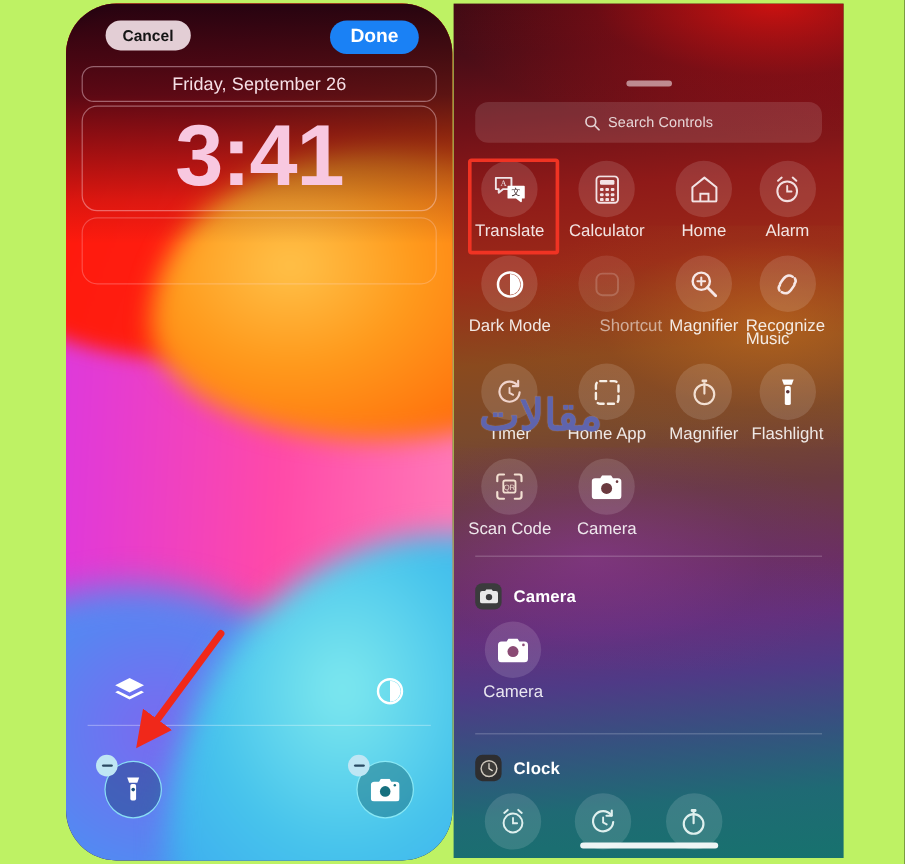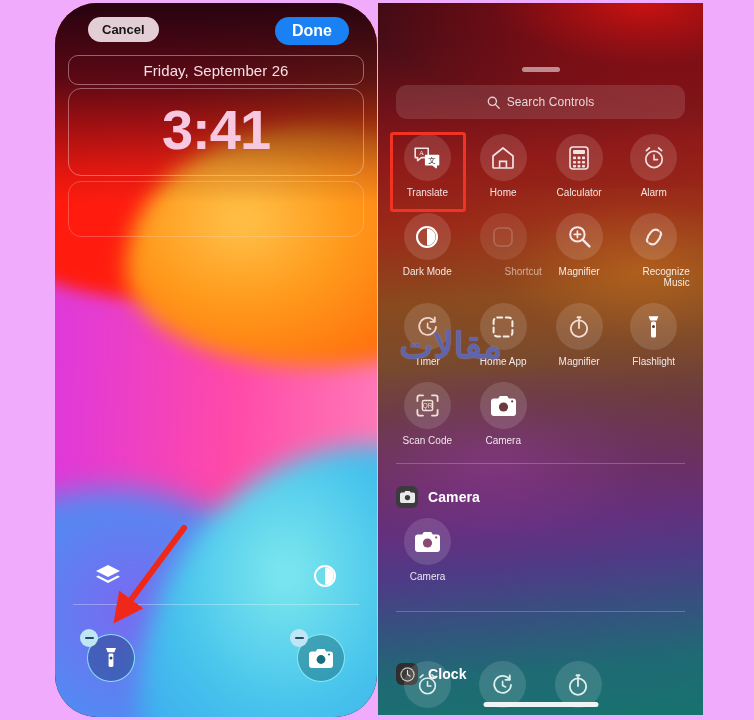--- a/index.html
+++ b/index.html
@@ -8,21 +8,21 @@
     background: #000;
     width: 754px;
     height: 720px;
     overflow: hidden;
     font-family: "Liberation Sans", sans-serif;
   }
   #root {
     position: relative;
     width: 754px;
     height: 720px;
-    background: #f0abfc;
+    background: #bef264;
   }
 
   
   #left-phone {
     position: absolute;
     left: 55px;
     top: 3px;
     width: 322px;
     height: 714px;
     border-radius: 42px;
@@ -148,21 +148,21 @@
     left: 13px; right: 13px; top: 85px;
     height: 86px;
     border: 1.3px solid rgba(255,225,235,0.40);
     border-radius: 13px;
     display: flex;
     align-items: center;
     justify-content: center;
   }
   #clock-text {
     color: #f8c8e0;
-    font-size: 56px;
+    font-size: 72px;
     line-height: 1;
     font-weight: 700;
     letter-spacing: -1px;
     margin-top: -4px;
   }
   #below-widget {
     position: absolute;
     left: 13px; right: 13px; top: 178px;
     height: 54px;
     border: 1.3px solid rgba(255,225,235,0.26);
@@ -308,22 +308,22 @@
     width: 47px; height: 47px;
     border-radius: 50%;
     background: rgba(255,255,255,0.13);
     display: flex;
     align-items: center;
     justify-content: center;
   }
   .ctrl-label {
     margin-top: 6px;
     color: rgba(255,255,255,0.88);
-    font-size: 10px;
-    text-align: right;
+    font-size: 14px;
+    text-align: left;
     line-height: 11px;
     max-width: 72px;
   }
   .ctrl-cell.dim .ctrl-circle { background: rgba(255,255,255,0.09); }
   .ctrl-cell.dim .ctrl-label { color: rgba(255,255,255,0.55); margin-left: 40px; }
 
   
   #translate-highlight {
     position: absolute;
     left: 390px; top: 132px;
@@ -343,21 +343,21 @@
   #div-2 { top: 608px; }
 
   .app-section-head {
     position: absolute;
     left: 18px;
     display: flex;
     align-items: center;
     gap: 10px;
   }
   #head-camera { top: 483px; }
-  #head-clock { top: 660px; }
+  #head-clock { top: 626px; }
   .app-icon {
     width: 22px; height: 22px;
     border-radius: 6px;
     display: flex;
     align-items: center;
     justify-content: center;
     flex: 0 0 auto;
   }
   #icon-camera-app { background: #3b3b3d; }
   #icon-clock-app { background: #2e2e30; }
@@ -489,30 +489,20 @@
       <div class="ctrl-cell">
         <div class="ctrl-circle">
           <svg width="26" height="22" viewBox="0 0 26 22">
             <path d="M1.2 1.2h13v9.4H7.4L3.6 13.6v-3H1.2z" fill="none" stroke="#f0e6e8" stroke-width="1.6" stroke-linejoin="round"></path>
             <text x="7.6" y="8.4" font-size="7" fill="#f0e6e8" text-anchor="middle" font-family="'Liberation Serif',serif">A</text>
             <path d="M11.6 8.4h13v9.4h-2.4v3l-3.8-3h-6.8z" fill="#ffffff" stroke="#ffffff" stroke-width="1.4" stroke-linejoin="round"></path>
             <text x="18" y="15.6" font-size="7.5" fill="#2b1416" text-anchor="middle" font-family="'DejaVu Sans',sans-serif">文</text>
           </svg>
         </div>
         <div class="ctrl-label">Translate</div>
-      </div>
-
-      <div class="ctrl-cell">
-        <div class="ctrl-circle">
-          <svg width="24" height="23" viewBox="0 0 24 23">
-            <path d="M2 10 12 2l10 8v11a1 1 0 0 1-1 1H3a1 1 0 0 1-1-1z" fill="none" stroke="#f3e3e5" stroke-width="1.7" stroke-linejoin="round"></path>
-            <path d="M8.6 21.8v-6.4h6.8v6.4" fill="none" stroke="#f3e3e5" stroke-width="1.6"></path>
-          </svg>
-        </div>
-        <div class="ctrl-label">Home</div>
       </div>
 
       <div class="ctrl-cell">
         <div class="ctrl-circle">
           <svg width="20" height="24" viewBox="0 0 20 24">
             <rect x="1" y="1" width="18" height="22" rx="3" fill="none" stroke="#f3e3e5" stroke-width="1.6"></rect>
             <rect x="4" y="4" width="12" height="4" rx="1" fill="#f3e3e5"></rect>
             <g fill="#f3e3e5">
               <rect x="4" y="10.6" width="3" height="2.6" rx=".8"></rect>
               <rect x="8.5" y="10.6" width="3" height="2.6" rx=".8"></rect>
@@ -524,20 +514,30 @@
               <rect x="8.5" y="19" width="3" height="2.6" rx=".8"></rect>
               <rect x="13" y="19" width="3" height="2.6" rx=".8"></rect>
             </g>
           </svg>
         </div>
         <div class="ctrl-label">Calculator</div>
       </div>
 
       <div class="ctrl-cell">
         <div class="ctrl-circle">
+          <svg width="24" height="23" viewBox="0 0 24 23">
+            <path d="M2 10 12 2l10 8v11a1 1 0 0 1-1 1H3a1 1 0 0 1-1-1z" fill="none" stroke="#f3e3e5" stroke-width="1.7" stroke-linejoin="round"></path>
+            <path d="M8.6 21.8v-6.4h6.8v6.4" fill="none" stroke="#f3e3e5" stroke-width="1.6"></path>
+          </svg>
+        </div>
+        <div class="ctrl-label">Home</div>
+      </div>
+
+      <div class="ctrl-cell">
+        <div class="ctrl-circle">
           <svg width="24" height="24" viewBox="0 0 24 24">
             <circle cx="12" cy="13.4" r="8.2" fill="none" stroke="#f3dfe0" stroke-width="1.7"></circle>
             <path d="M12 9v4.6h3.6" fill="none" stroke="#f3dfe0" stroke-width="1.6" stroke-linecap="round"></path>
             <path d="M4.4 4.6 7.4 2M19.6 4.6 16.6 2" stroke="#f3dfe0" stroke-width="1.7" stroke-linecap="round" fill="none"></path>
           </svg>
         </div>
         <div class="ctrl-label">Alarm</div>
       </div>
 
       <div class="ctrl-cell">

